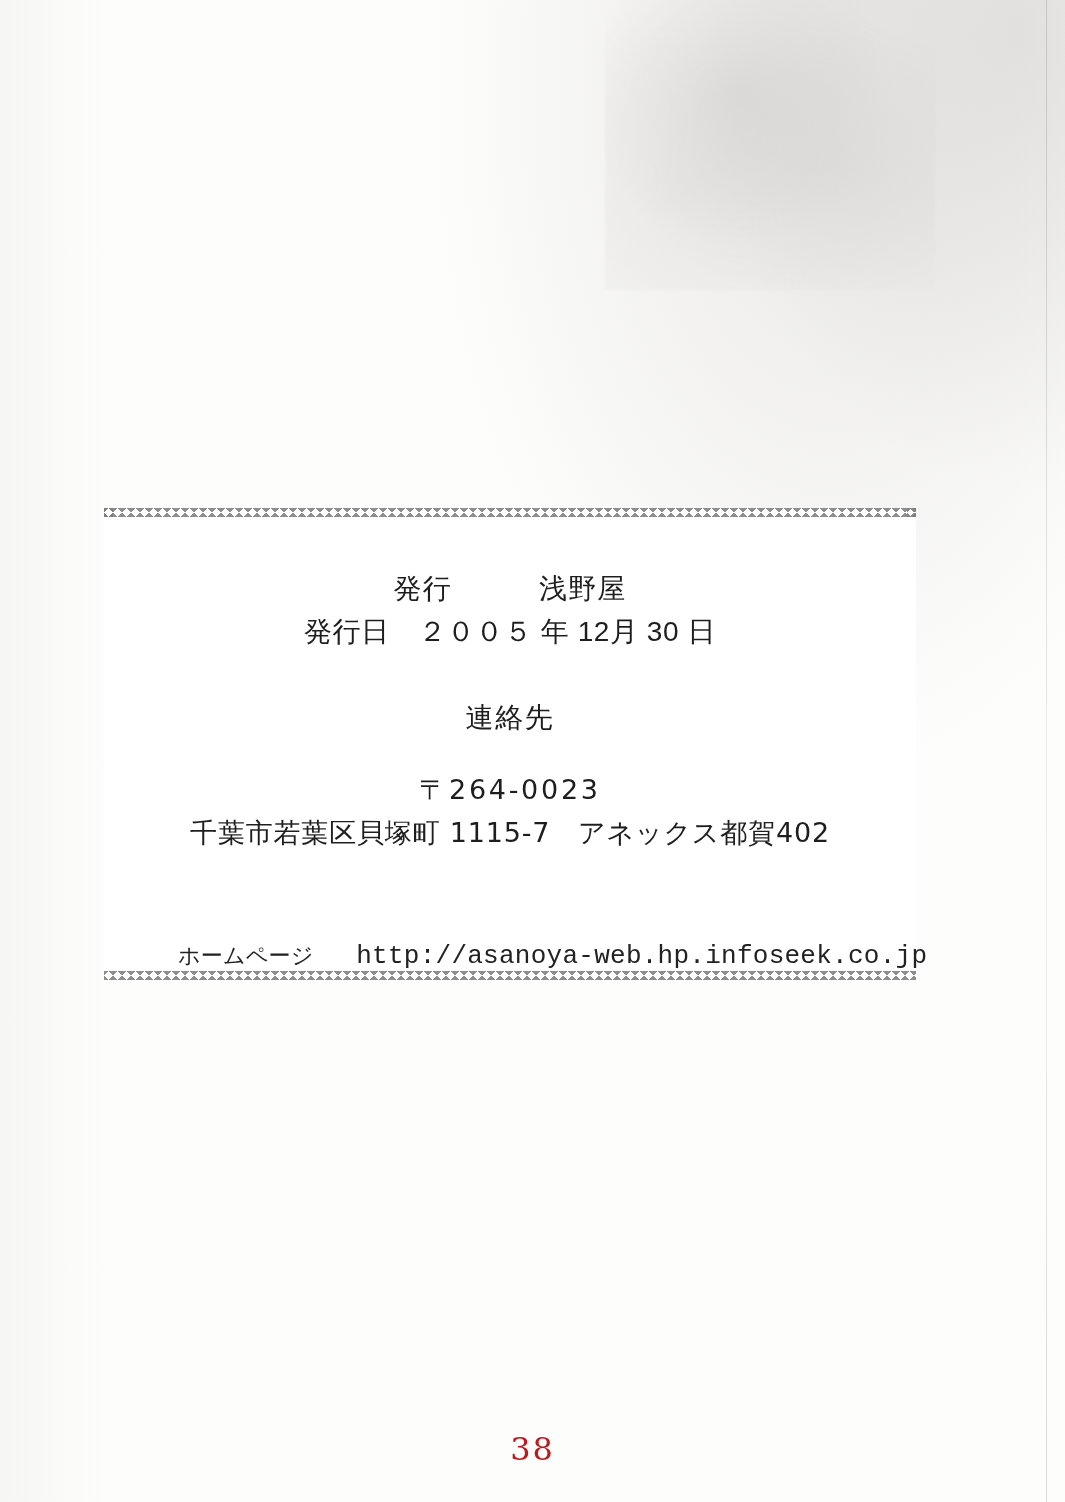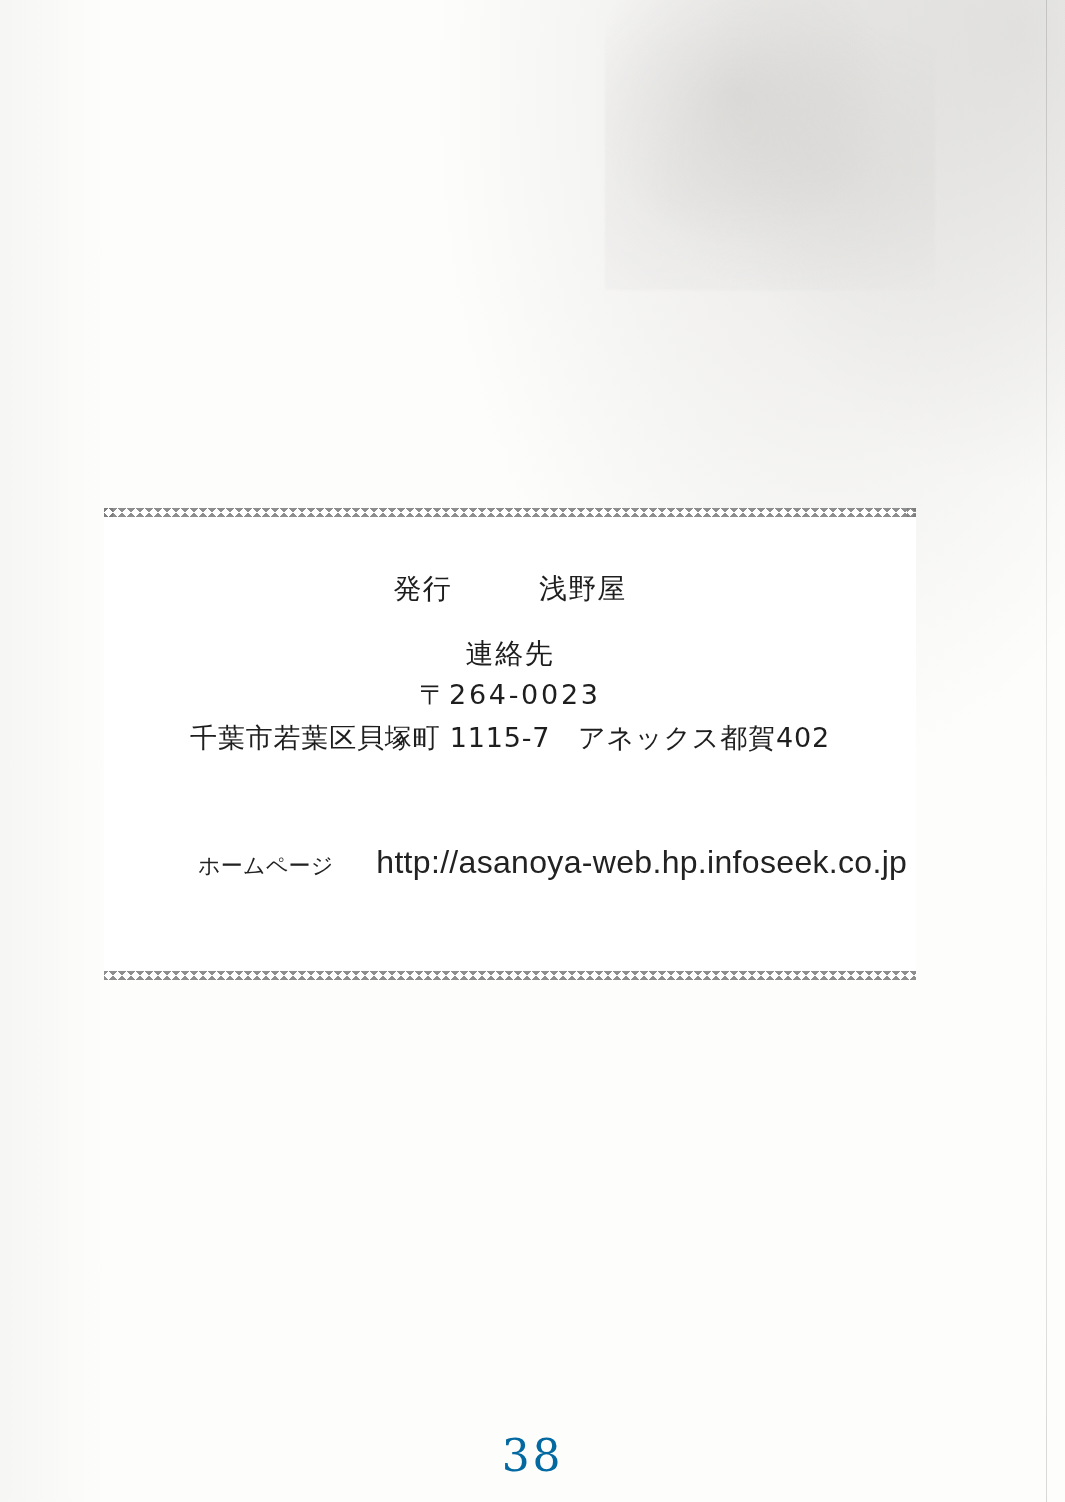--- a/index.html
+++ b/index.html
@@ -109,83 +109,84 @@
   }
   .pub-line {
     font-size: 28px;
     line-height: 1.52;
     font-family: Liberation Sans, sans-serif;
     font-weight: 400;
   }
   .pub-line.first { letter-spacing: 0.04em; }
 
   .contact-head {
-    margin-top: 24px;
+    margin-top: 46px;
     font-size: 28px;
     font-family: "DejaVu Sans", sans-serif;
     letter-spacing: 0.06em;
   }
   .addr-line {
     font-size: 27px;
     line-height: 1.6;
     font-family: "DejaVu Sans", sans-serif;
     letter-spacing: 0.03em;
   }
-  .addr-line.zip { letter-spacing: 0.10em; }
+  .addr-line.zip { letter-spacing: 0.10em; margin-top: 31px; }
 
   .web-block { margin-top: 36px; }
   .web-line {
     font-size: 26px;
     line-height: 1.62;
     font-family: "DejaVu Serif", serif;
     letter-spacing: 0.01em;
     white-space: pre;
   }
   .web-label {
     font-family: "DejaVu Sans", sans-serif;
     font-size: 22px;
   }
   .small-note {
     font-family: "DejaVu Sans", sans-serif;
     font-size: 19px;
   }
   .url-text {
-    font-family: Liberation Sans, sans-serif;
-    font-size: 32px;
+    font-family: Liberation Mono, monospace;
+    font-size: 26px;
     letter-spacing: 0.01em;
   }
 
   .page-number {
     position: absolute;
     left: 0;
     right: 0;
     top: 1430px;
     text-align: center;
     font-family: "DejaVu Serif", serif;
-    font-size: 44px;
-    color: #0369a1;
+    font-size: 32px;
+    color: #b91c1c;
     letter-spacing: 0.06em;
   }
 </style>
 </head>
 <body>
 
 <div class="page">
   <div class="paper-tone"></div>
   <div class="ghost-art"></div>
   <div class="edge-line"></div>
 
   <div class="colophon">
     <div class="zz zz-top"></div>
     <div class="zz zz-bottom"></div>
     <div class="zz zz-left"></div>
     <div class="zz zz-right"></div>
 
     <div class="colophon-inner">
       <div class="line pub-line first">発行　　　浅野屋</div>
+      <div class="line pub-line">発行日　２００５ 年 12月 30 日</div>
 
       <div class="line contact-head">連絡先</div>
       <div class="line addr-line zip">〒264-0023</div>
       <div class="line addr-line">千葉市若葉区貝塚町 1115-7　アネックス都賀402</div>
 
       <div class="web-block">
         <div class="web-line">
           <span class="web-label">ホームページ</span><span>&nbsp;&nbsp;&nbsp;&nbsp;&nbsp;</span><span class="url-text">http://asanoya-web.hp.infoseek.co.jp</span>
         </div>
       </div>

